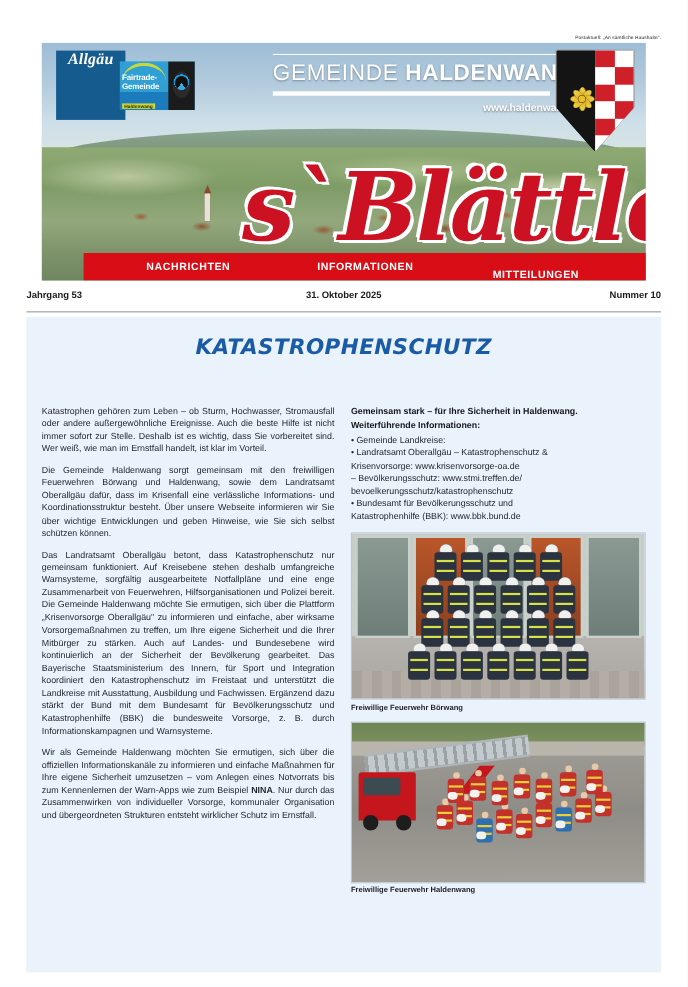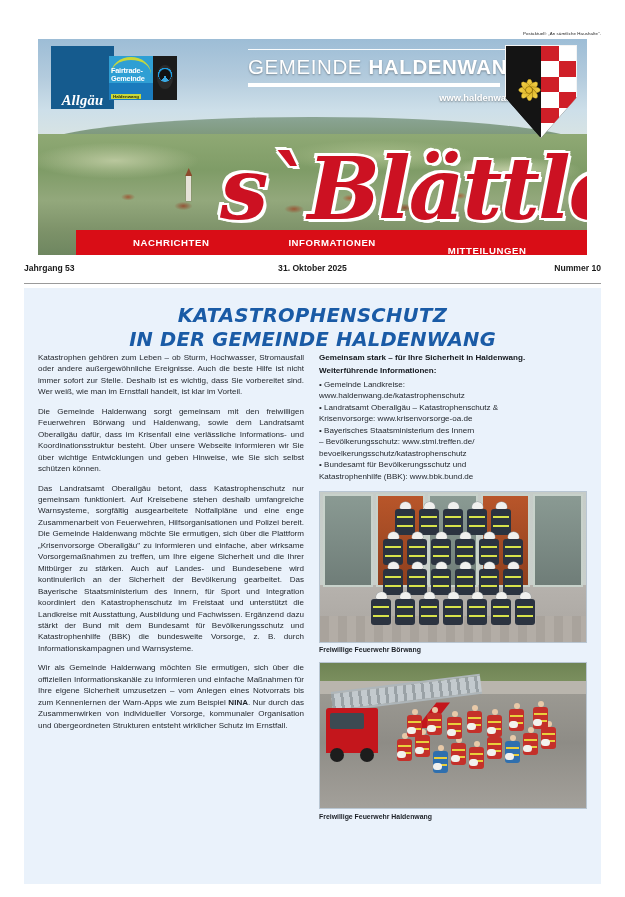--- a/index.html
+++ b/index.html
@@ -47,21 +47,21 @@
       radial-gradient(ellipse 9px 5px at 82% 38%, #ad5b36 0%, transparent 70%),
       radial-gradient(ellipse 11px 5px at 92% 55%, #974829 0%, transparent 70%);
     opacity:.85;}
   .church{position:absolute;left:27%;top:63%;width:5px;height:26px;
     background:#e6e2d8;box-shadow:0 0 0 .5px rgba(120,100,80,.4);}
   .church:after{content:"";position:absolute;left:-1px;top:-7px;width:7px;height:8px;
     background:#8c4a2c;clip-path:polygon(50% 0,100% 100%,0 100%);}
 
   
   .allgau{position:absolute;left:13px;top:7px;width:63px;height:63px;background:#155b8e;
-    display:flex;align-items:flex-end;justify-content:center;}
+    display:flex;align-items:flex-start;justify-content:center;}
   .allgau span{color:#fff;font-size:14.5px;font-style:italic;font-weight:bold;
     font-family:"Liberation Serif", serif;letter-spacing:.2px;}
   
   .fairtrade{position:absolute;left:71px;top:17px;width:68px;height:44px;
     background:#2f9fd4;display:flex;}
   .ft-left{width:44px;height:100%;position:relative;
     background:linear-gradient(#2f9fd4 0%,#2f9fd4 62%,#1b7bbd 62%,#1b7bbd 100%);}
   .ft-arc{position:absolute;left:2px;top:1px;width:40px;height:14px;
     border-top:3px solid #c9d83b;border-radius:50% 50% 0 0/100% 100% 0 0;}
   .ft-txt{position:absolute;left:2px;top:11px;color:#fff;font-size:7.3px;
@@ -126,21 +126,21 @@
 
   
   .panel{position:absolute;left:24px;top:288px;width:577px;height:596px;
     background:#eaf2fb;}
 
   .headline{position:absolute;left:0;top:16px;width:100%;text-align:center;
     color:#1a5ba6;font-family:"DejaVu Sans", sans-serif;font-style:italic;font-weight:bold;
     font-size:19.5px;line-height:24px;letter-spacing:.4px;}
   .headline .l2{letter-spacing:.2px;}
 
-  .cols{position:absolute;left:14px;top:64px;width:549px;display:flex;gap:15px;}
+  .cols{position:absolute;left:14px;top:80px;width:549px;display:flex;gap:15px;}
   .colL{width:266px;}
   .colR{width:240px;}
 
   .body p{
     margin:0 0 8px 0;
     font-size:8.05px;line-height:11.45px;color:#1f2329;
     text-align:justify;text-justify:inter-word;
     -webkit-hyphens:none;hyphens:none;
     font-family:"Liberation Sans", sans-serif;
   }
@@ -276,42 +276,39 @@
     <div>Jahrgang 53</div>
     <div class="center">31. Oktober 2025</div>
     <div>Nummer 10</div>
   </div>
   <div class="hr-issue"></div>
 
   <div class="panel">
 
     <div class="headline">
       <div>KATASTROPHENSCHUTZ</div>
-      <div class="l2">IN DER GEMEINDE HALDENWANG</div>
     </div>
 
     <div class="cols">
 
       <div class="colL body">
         <p>Katastrophen gehören zum Leben – ob Sturm, Hochwasser, Stromausfall oder andere außergewöhnliche Ereignisse. Auch die beste Hilfe ist nicht immer sofort zur Stelle. Deshalb ist es wichtig, dass Sie vorbereitet sind. Wer weiß, wie man im Ernstfall handelt, ist klar im Vorteil.</p>
         <p>Die Gemeinde Haldenwang sorgt gemeinsam mit den freiwilligen Feuerwehren Börwang und Haldenwang, sowie dem Landratsamt Oberallgäu dafür, dass im Krisenfall eine verlässliche Informations- und Koordinationsstruktur besteht. Über unsere Webseite informieren wir Sie über wichtige Entwicklungen und geben Hinweise, wie Sie sich selbst schützen können.</p>
         <p>Das Landratsamt Oberallgäu betont, dass Katastrophenschutz nur gemeinsam funktioniert. Auf Kreisebene stehen deshalb umfangreiche Warnsysteme, sorgfältig ausgearbeitete Notfallpläne und eine enge Zusammenarbeit von Feuerwehren, Hilfsorganisationen und Polizei bereit. Die Gemeinde Haldenwang möchte Sie ermutigen, sich über die Plattform „Krisenvorsorge Oberallgäu" zu informieren und einfache, aber wirksame Vorsorgemaßnahmen zu treffen, um Ihre eigene Sicherheit und die Ihrer Mitbürger zu stärken. Auch auf Landes- und Bundesebene wird kontinuierlich an der Sicherheit der Bevölkerung gearbeitet. Das Bayerische Staatsministerium des Innern, für Sport und Integration koordiniert den Katastrophenschutz im Freistaat und unterstützt die Landkreise mit Ausstattung, Ausbildung und Fachwissen. Ergänzend dazu stärkt der Bund mit dem Bundesamt für Bevölkerungsschutz und Katastrophenhilfe (BBK) die bundesweite Vorsorge, z. B. durch Informationskampagnen und Warnsysteme.</p>
         <p><span>Wir als Gemeinde Haldenwang möchten Sie ermutigen, sich über die offiziellen Informationskanäle zu informieren und einfache Maßnahmen für Ihre eigene Sicherheit umzusetzen – vom Anlegen eines Notvorrats bis zum Kennenlernen der Warn-Apps wie zum Beispiel </span><b>NINA</b><span>. Nur durch das Zusammenwirken von individueller Vorsorge, kommunaler Organisation und übergeordneten Strukturen entsteht wirklicher Schutz im Ernstfall.</span></p>
       </div>
 
       <div class="colR">
         <div class="rhead">Gemeinsam stark – für Ihre Sicherheit in Haldenwang.</div>
         <div class="rhead">Weiterführende Informationen:</div>
 
         <ul class="rlist">
           <li>• Gemeinde Landkreise:</li>
-          <li>www.haldenwang.de/katastrophenschutz</li>
           <li>• Landratsamt Oberallgäu – Katastrophenschutz &amp;</li>
           <li>Krisenvorsorge: www.krisenvorsorge-oa.de</li>
-          <li>• Bayerisches Staatsministerium des Innern</li>
           <li>– Bevölkerungsschutz: www.stmi.treffen.de/</li>
           <li>bevoelkerungsschutz/katastrophenschutz</li>
           <li>• Bundesamt für Bevölkerungsschutz und</li>
           <li>Katastrophenhilfe (BBK): www.bbk.bund.de</li>
         </ul>
 
         <div class="photo ph1">
           <div class="station"></div>
           <div class="winrow">
             <div class="win"></div>

